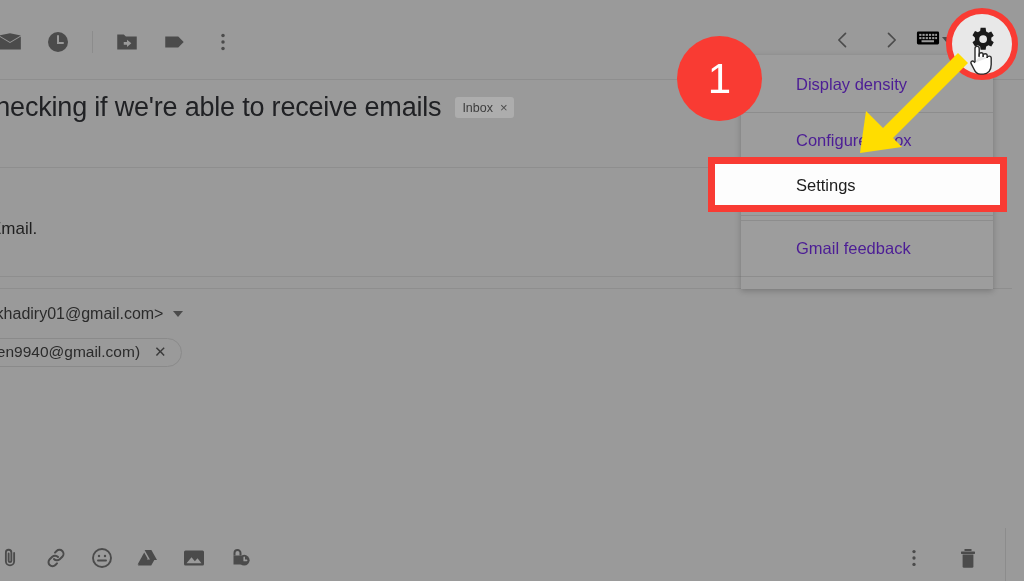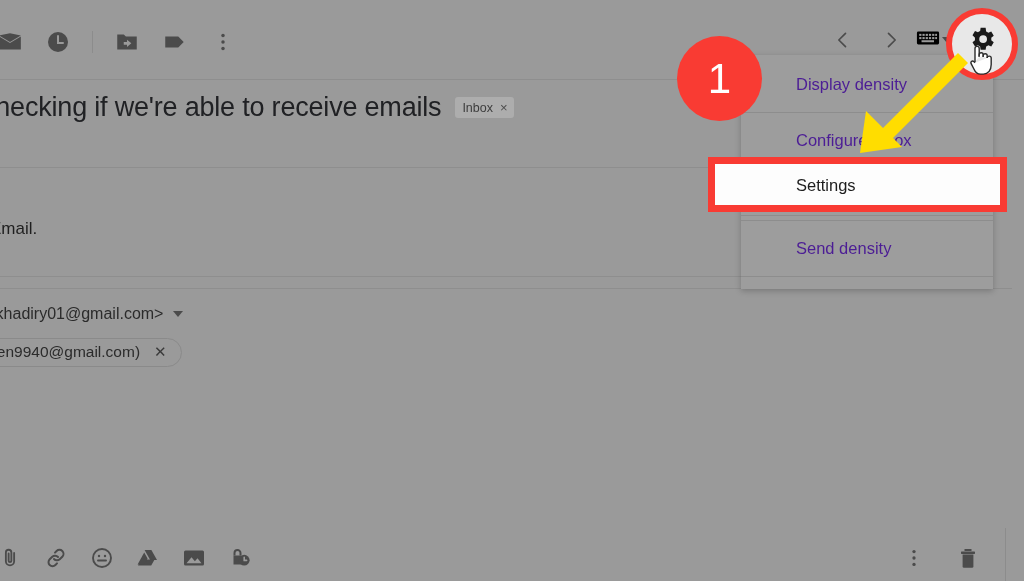--- a/index.html
+++ b/index.html
@@ -484,21 +484,21 @@
     <div class="right-edge-line"></div>
   </div>
 
   <div class="menu">
     <div class="menu-item">Display density</div>
     <div class="menu-sep"></div>
     <div class="menu-item">Configure inbox</div>
     <div class="menu-item is-highlighted">Settings</div>
     <div class="menu-sep"></div>
     <div class="menu-sep"></div>
-    <div class="menu-item">Send density</div>
+    <div class="menu-item">Gmail feedback</div>
     <div class="menu-sep"></div>
   </div>
 
   <div class="settings-outline"></div>
   <div class="settings-label">Settings</div>
 
   <div class="gear-ring">
     <span class="gear-glyph">
       <svg width="30" height="30" viewBox="0 0 24 24" fill="currentColor" aria-hidden="true">
         <path d="M19.4 13a7.6 7.6 0 0 0 0-2l2-1.6-2-3.4-2.4 1a7.6 7.6 0 0 0-1.7-1L14.9 3h-4l-.4 2.6a7.6 7.6 0 0 0-1.7 1l-2.4-1-2 3.4L6.4 11a7.6 7.6 0 0 0 0 2l-2 1.6 2 3.4 2.4-1c.5.4 1.1.7 1.7 1l.4 2.6h4l.4-2.6c.6-.3 1.2-.6 1.7-1l2.4 1 2-3.4z"></path>

